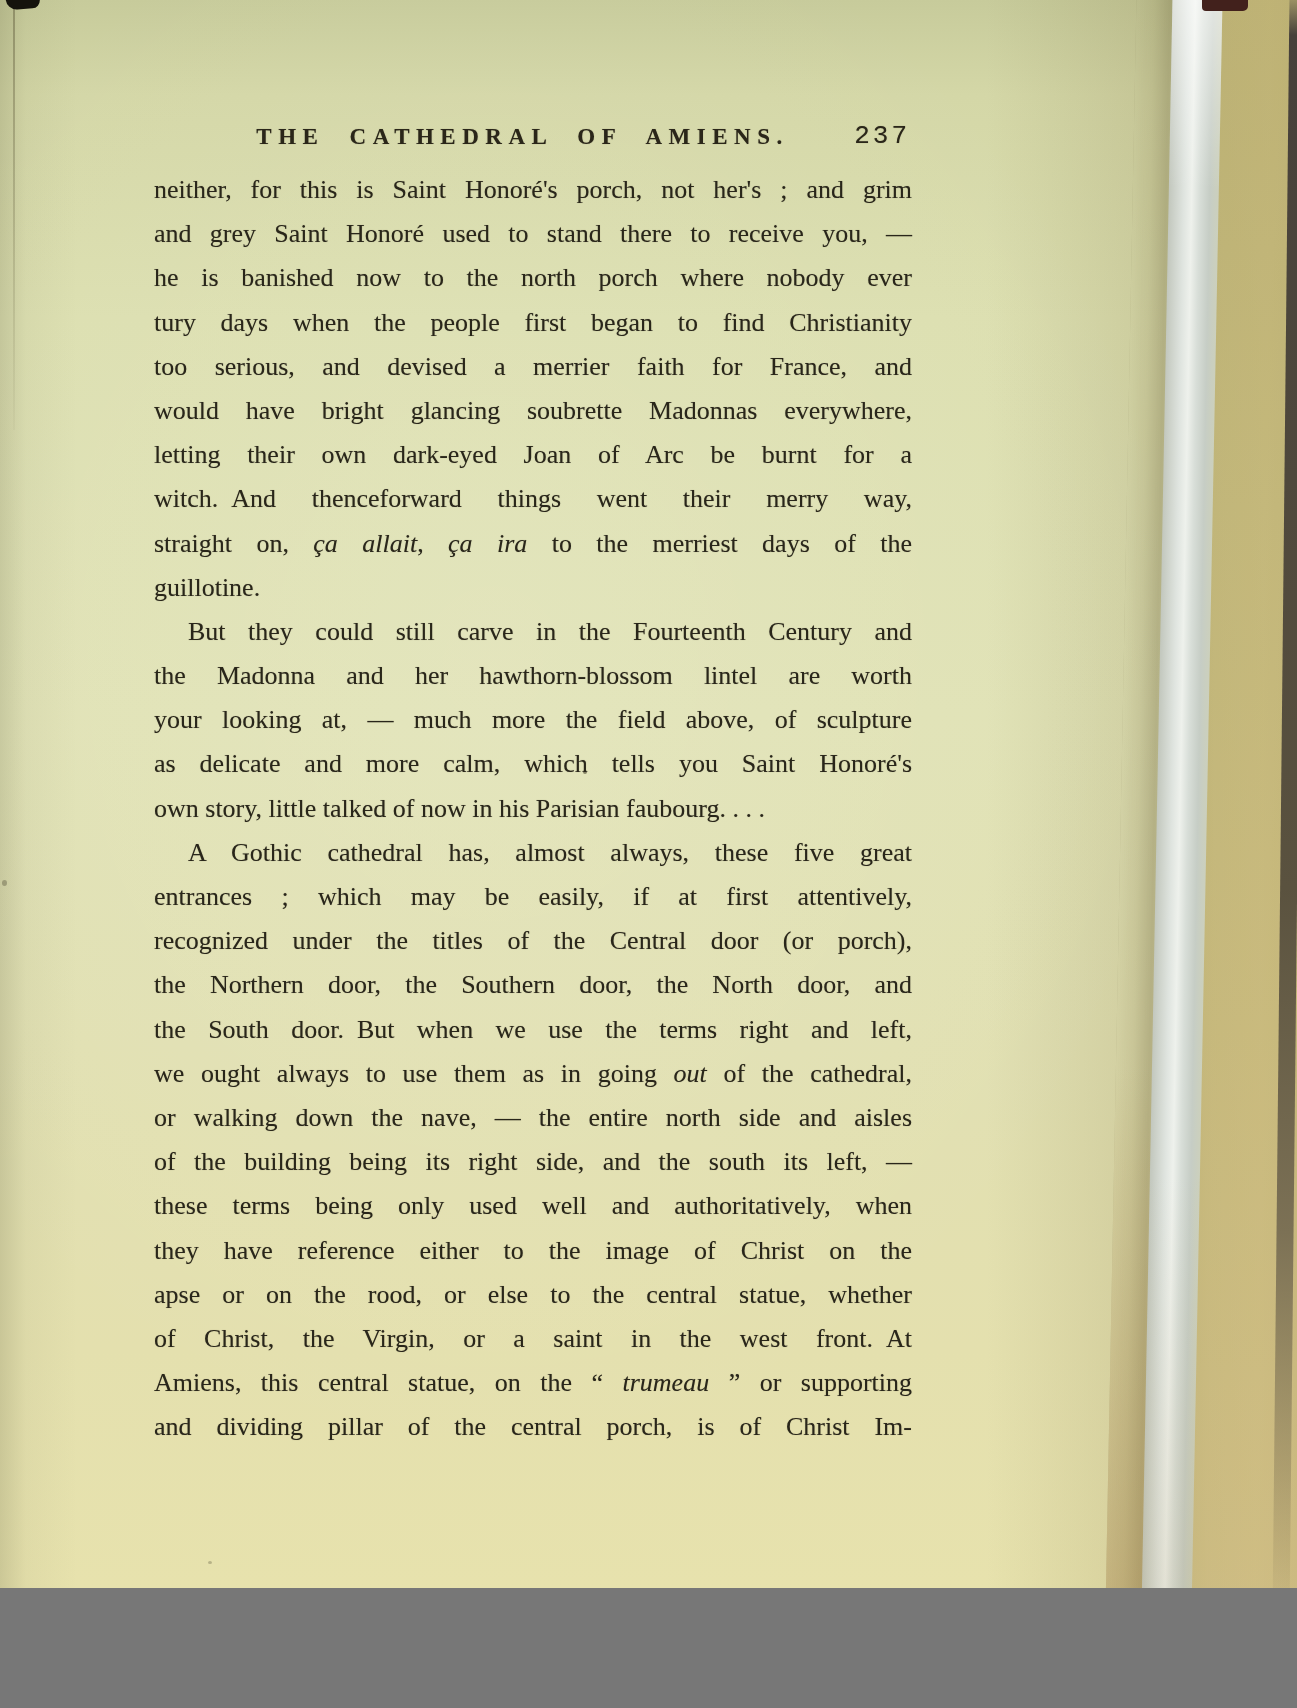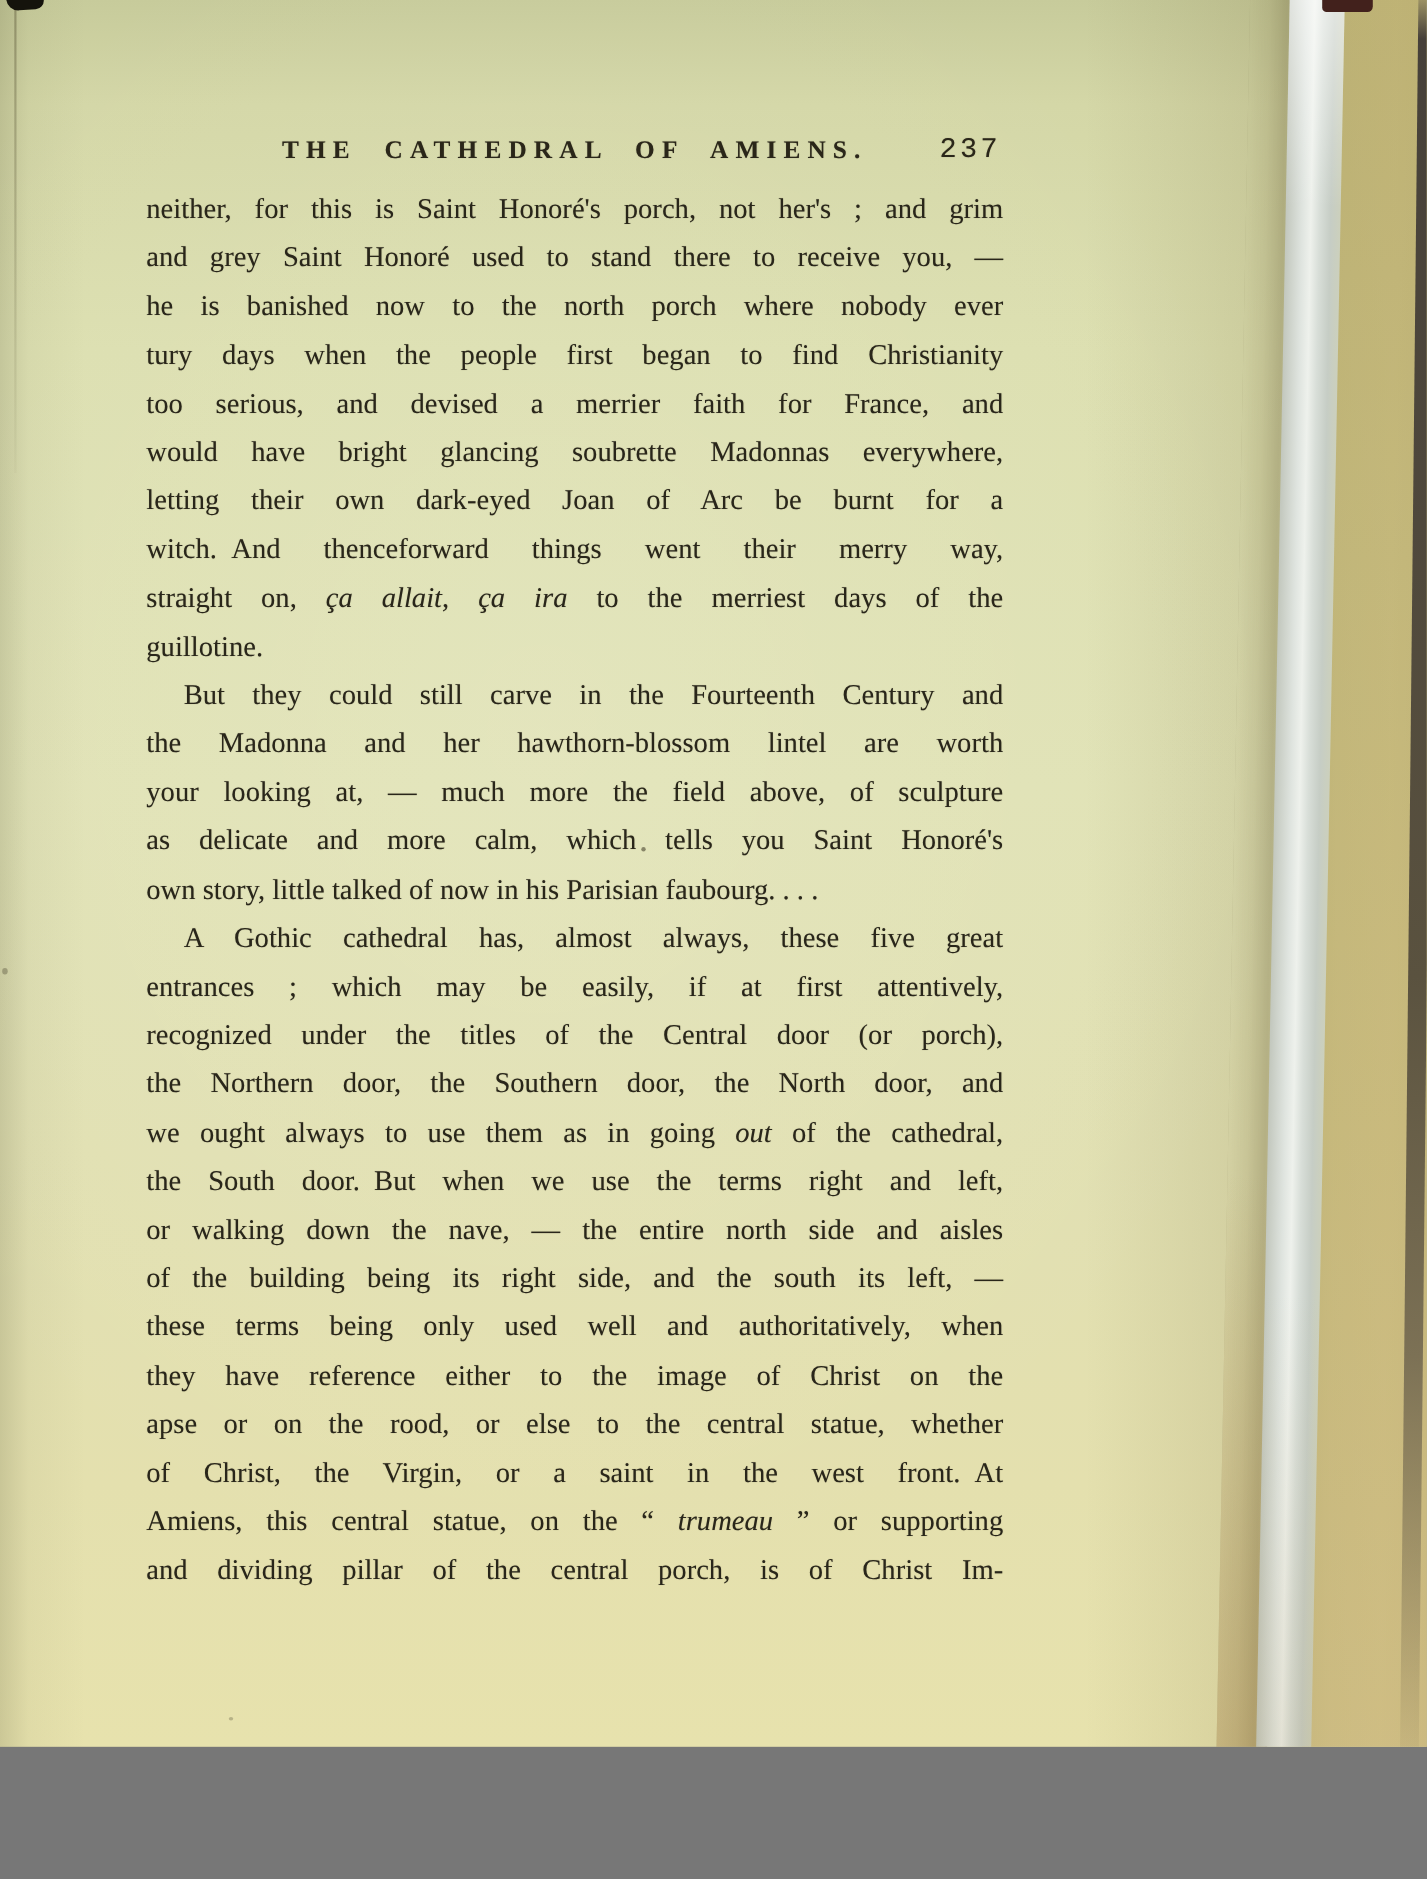--- a/index.html
+++ b/index.html
@@ -89,21 +89,21 @@
     position: absolute; right: 2px; top: -3px;
     font-size: 26px; letter-spacing: 3px;
     text-shadow: 0 0 1px rgba(42,38,25,0.35);
     font-family: Liberation Mono, monospace;
   }
   .bodytext {
     position: absolute; left: 133px; top: 168px; width: 779px; z-index: 6;
     color: #29261a; font-size: 26px; line-height: 44.2px;
     text-shadow: 0 0 1px rgba(42,38,25,0.30);
   }
-  .line { text-align: justify; text-align-last: justify; height: 44.2px; }
+  .line { text-align: justify; text-align-last: justify; height: 44.2px; margin-left: 21px; }
   .line.no-just { text-align: left; text-align-last: auto; }
   .line.indent { text-indent: 34px; }
   .line em { }
 </style>
 </head>
 <body>
 
 <div class="page">
 
   <div class="fore-edge"></div>
@@ -135,22 +135,22 @@
       <div class="line no-just"><span>guillotine.</span></div>
       <div class="line indent"><span>But they could still carve in the Fourteenth Century and</span></div>
       <div class="line"><span>the Madonna and her hawthorn-blossom lintel are worth</span></div>
       <div class="line"><span>your looking at, — much more the field above, of sculpture</span></div>
       <div class="line"><span>as delicate and more calm, which tells you Saint Honoré's</span></div>
       <div class="line no-just"><span>own story, little talked of now in his Parisian faubourg. . . .</span></div>
       <div class="line indent"><span>A Gothic cathedral has, almost always, these five great</span></div>
       <div class="line"><span>entrances ; which may be easily, if at first attentively,</span></div>
       <div class="line"><span>recognized under the titles of the Central door (or porch),</span></div>
       <div class="line"><span>the Northern door, the Southern door, the North door, and</span></div>
+      <div class="line"><span>the South door. But when we use the terms right and left,</span></div>
       <div class="line"><span>we ought always to use them as in going </span><em>out</em><span> of the cathedral,</span></div>
-      <div class="line"><span>the South door. But when we use the terms right and left,</span></div>
       <div class="line"><span>or walking down the nave, — the entire north side and aisles</span></div>
       <div class="line"><span>of the building being its right side, and the south its left, —</span></div>
       <div class="line"><span>these terms being only used well and authoritatively, when</span></div>
       <div class="line"><span>they have reference either to the image of Christ on the</span></div>
       <div class="line"><span>apse or on the rood, or else to the central statue, whether</span></div>
       <div class="line"><span>of Christ, the Virgin, or a saint in the west front. At</span></div>
       <div class="line"><span>Amiens, this central statue, on the “ </span><em>trumeau</em><span> ” or supporting</span></div>
       <div class="line"><span>and dividing pillar of the central porch, is of Christ Im-</span></div>
     </div>
 

